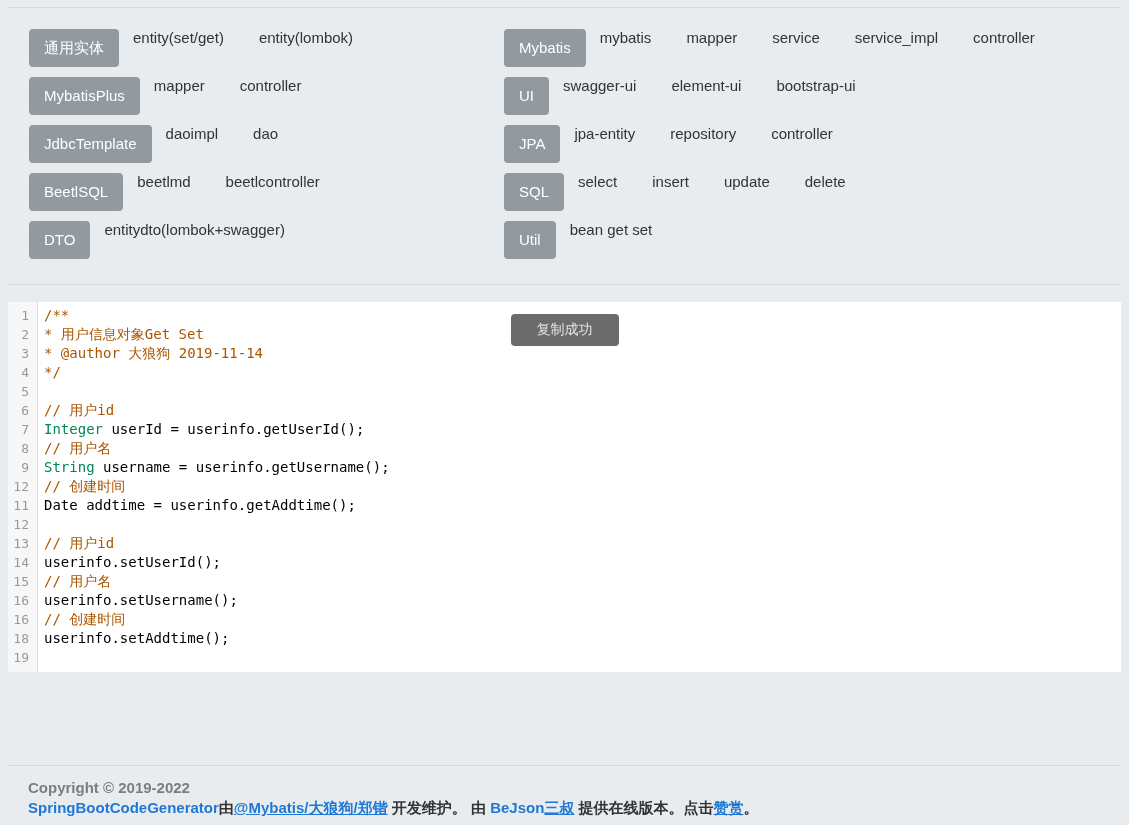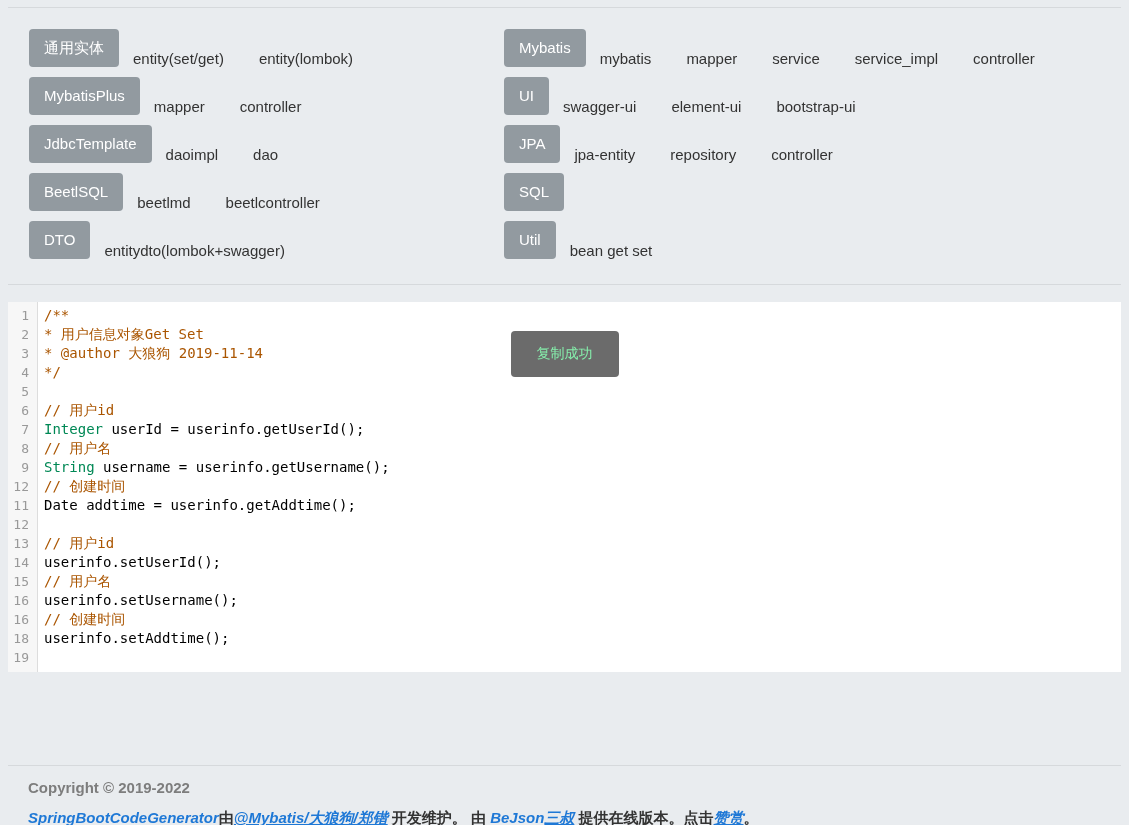--- a/index.html
+++ b/index.html
@@ -21,21 +21,21 @@
     width:1129px;height:825px;
     background:var(--bg);
     font-family:"Liberation Sans","DejaVu Sans",sans-serif;
     position:relative;
     overflow:hidden;
   }
   .top-divider{height:0;border-top:1px solid var(--divider);margin:7px 8px 0 8px;}
   .panel{display:flex;padding:21px 8px 0 10px;}
   .col-left{width:475px;flex:0 0 475px;}
   .col-right{flex:1;}
-  .group-row{display:flex;align-items:flex-end;height:38px;margin-bottom:10px;padding-left:19px;}
+  .group-row{display:flex;align-items:flex-start;height:38px;margin-bottom:10px;padding-left:19px;}
   .group-label{
     display:inline-block;height:38px;line-height:38px;
     padding:0 15px;border-radius:4px;
     background:var(--label-gray);color:#ffffff;
     font-size:15px;white-space:nowrap;
   }
   .group-items{display:flex;gap:35px;margin-left:14px;align-items:center;}
   .group-item{
     font-size:15px;color:var(--item-color);text-decoration:none;
     cursor:pointer;white-space:nowrap;
@@ -51,30 +51,30 @@
     width:30px;flex:0 0 30px;background:var(--gutter-bg);
     border-right:1px solid var(--gutter-border);
     padding-top:4px;text-align:right;
   }
   .line-number{color:var(--gutter-num);padding-right:8px;height:19px;font-size:13px;}
   .code{padding:4px 0 0 6px;flex:1;color:#000;white-space:pre;}
   .code-line{height:19px;}
   .seg-com{color:var(--comment);}
   .seg-type{color:var(--type);}
   .toast{
-    position:absolute;top:331px;left:50%;transform:translateX(-50%);
-    background:var(--toast-bg);color:#86efac;
-    padding:14px 26px;border-radius:4px;font-size:14px;
+    position:absolute;top:314px;left:50%;transform:translateX(-50%);
+    background:var(--toast-bg);color:#e5e5e5;
+    padding:7px 26px;border-radius:4px;font-size:14px;
     white-space:nowrap;
   }
   .footer-divider{height:0;border-top:1px solid var(--divider);margin:93px 8px 0 8px;}
   .footer{padding:13px 8px 0 28px;}
-  .copyright{font-size:15px;font-weight:bold;color:#7d7d7d;margin-bottom:13px;}
+  .copyright{font-size:15px;font-weight:bold;color:#7d7d7d;margin-bottom:3px;}
   .credits{font-size:15px;font-weight:bold;color:var(--item-color);}
-  .credits a{color:var(--link-blue);text-decoration:none;cursor:pointer;font-style:italic;}
+  .credits a{color:var(--link-blue);text-decoration:none;cursor:pointer;}
   .credits a.u{text-decoration:underline;}
 </style>
 </head>
 <body>
 
 <div class="top-divider"></div>
 
 <div class="panel">
   <div class="col col-left">
       <div class="group-row">
@@ -134,20 +134,26 @@
       <div class="group-row">
         <span class="group-label">JPA</span>
         <span class="group-items">
           <a class="group-item">jpa-entity</a>
           <a class="group-item">repository</a>
           <a class="group-item">controller</a>
         </span>
       </div>
       <div class="group-row">
         <span class="group-label">SQL</span>
+        <span class="group-items">
+          <a class="group-item">select</a>
+          <a class="group-item">insert</a>
+          <a class="group-item">update</a>
+          <a class="group-item">delete</a>
+        </span>
       </div>
       <div class="group-row">
         <span class="group-label">Util</span>
         <span class="group-items">
           <a class="group-item">bean get set</a>
         </span>
       </div>
     </div>
 </div>
 

